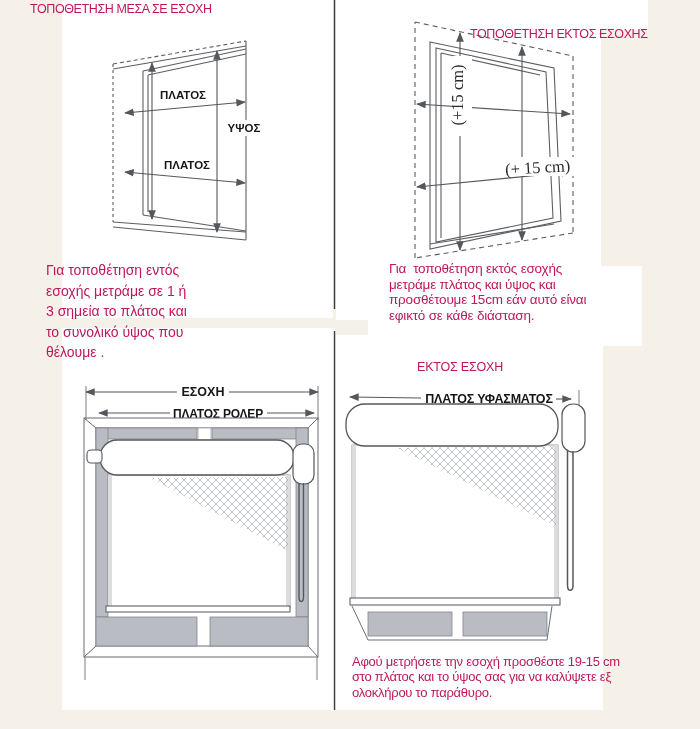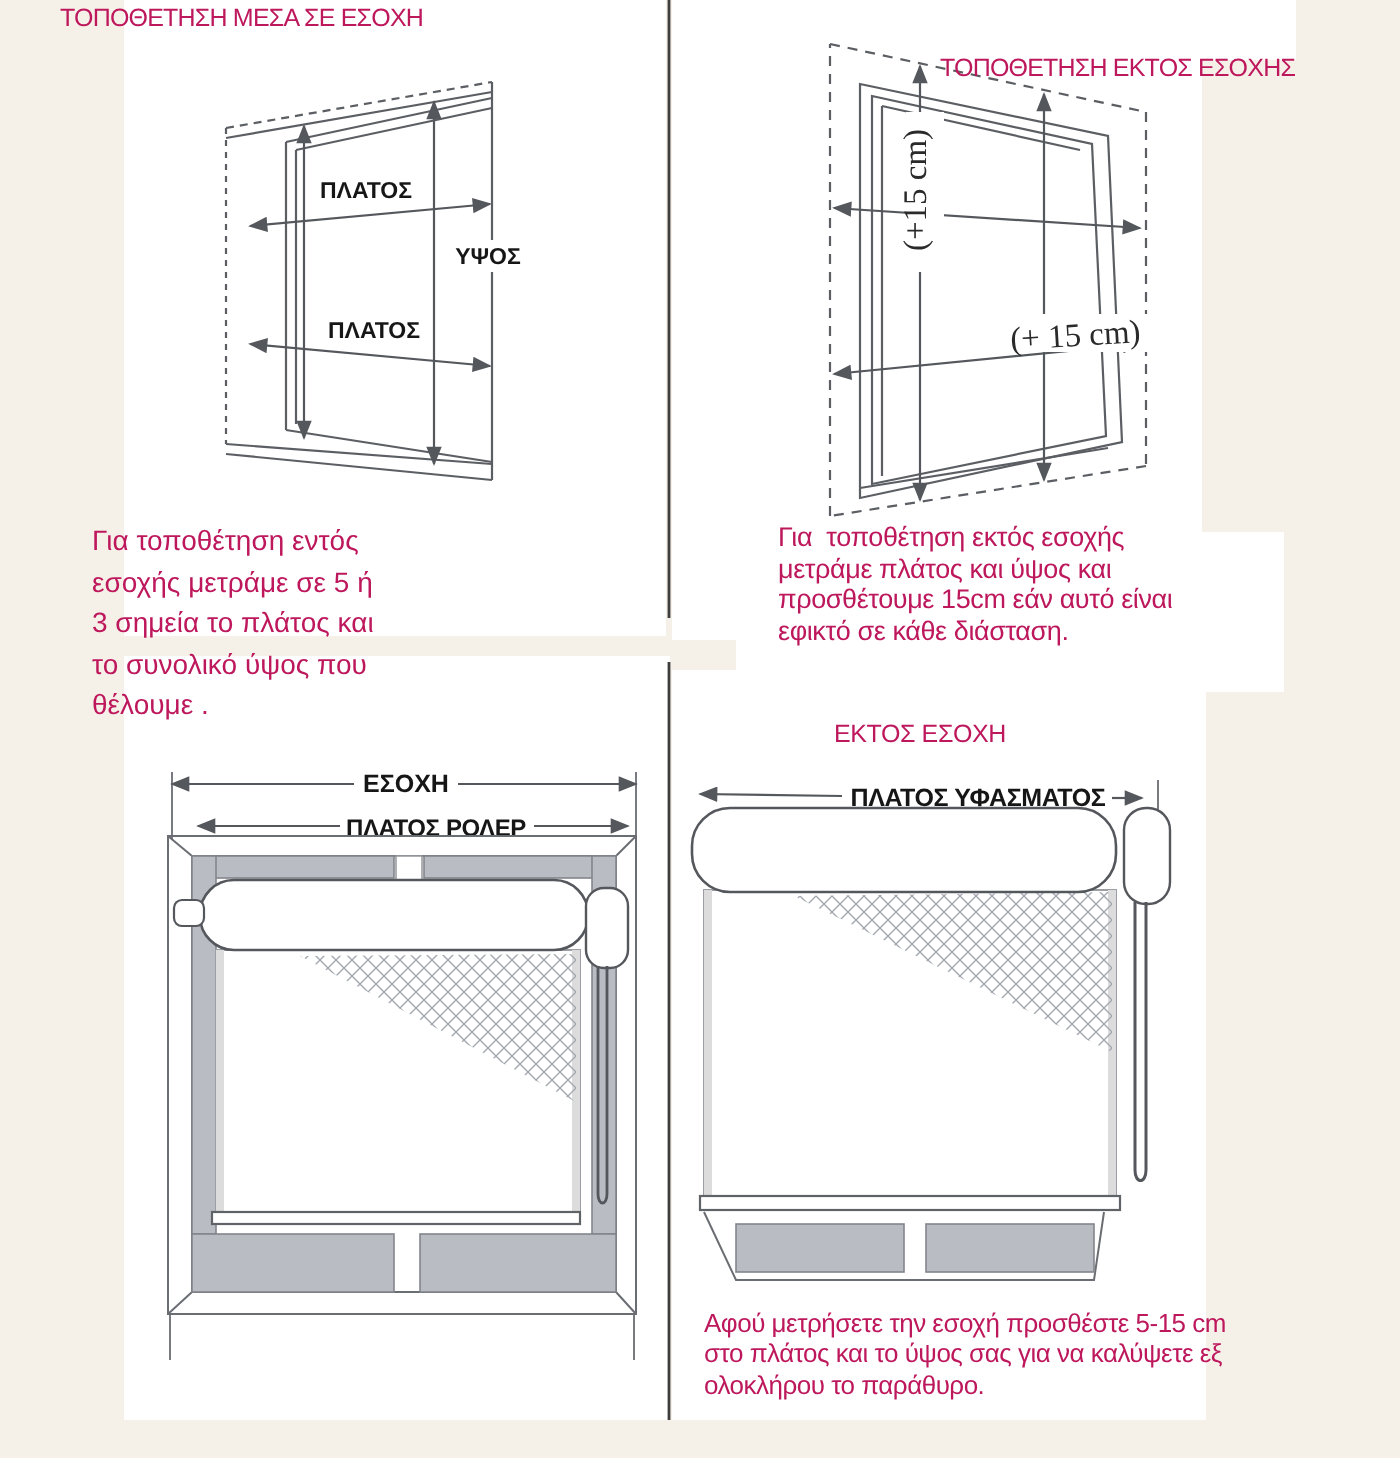--- a/index.html
+++ b/index.html
@@ -174,28 +174,28 @@
       <rect x="562" y="404" width="23" height="48" rx="11" fill="#ffffff" stroke="#54575c" stroke-width="1.2"></rect>
       <path d="M567.5,451 L567.5,585 C567.5,592 573,592 573,585 L573,451" fill="none" stroke="#54575c" stroke-width="1.5"></path>
     </g>
   </svg>
 
   <div class="ov title" style="left:30px;top:2px;">ΤΟΠΟΘΕΤΗΣΗ ΜΕΣΑ ΣΕ ΕΣΟΧΗ</div>
 
   <div class="ov title" style="left:470px;top:2px;margin-top:25px;">ΤΟΠΟΘΕΤΗΣΗ ΕΚΤΟΣ ΕΣΟΧΗΣ</div>
 
   <div class="ov" style="left:46px;top:260px;font-size:14px;line-height:20.5px;">Για τοποθέτηση εντός
-εσοχής μετράμε σε 5 ή
+εσοχής μετράμε σε 1 ή
 3 σημεία το πλάτος και
 το συνολικό ύψος που
 θέλουμε .</div>
 
   <div class="ov" style="left:389px;top:261px;font-size:13.5px;line-height:15.7px;letter-spacing:-0.2px;">Για  τοποθέτηση εκτός εσοχής
 μετράμε πλάτος και ύψος και
 προσθέτουμε 15cm εάν αυτό είναι
 εφικτό σε κάθε διάσταση.</div>
 
   <div class="ov" style="left:417px;top:360px;font-size:12.5px;letter-spacing:-0.2px;">ΕΚΤΟΣ ΕΣΟΧΗ</div>
 
-  <div class="ov" style="left:352px;top:654px;font-size:13px;line-height:15.3px;letter-spacing:-0.25px;">Αφού μετρήσετε την εσοχή προσθέστε 5-15 cm
+  <div class="ov" style="left:352px;top:654px;font-size:13px;line-height:15.3px;letter-spacing:-0.25px;">Αφού μετρήσετε την εσοχή προσθέστε 19-15 cm
 στο πλάτος και το ύψος σας για να καλύψετε εξ
 ολοκλήρου το παράθυρο.</div>
 </div>
 
 </body></html>

